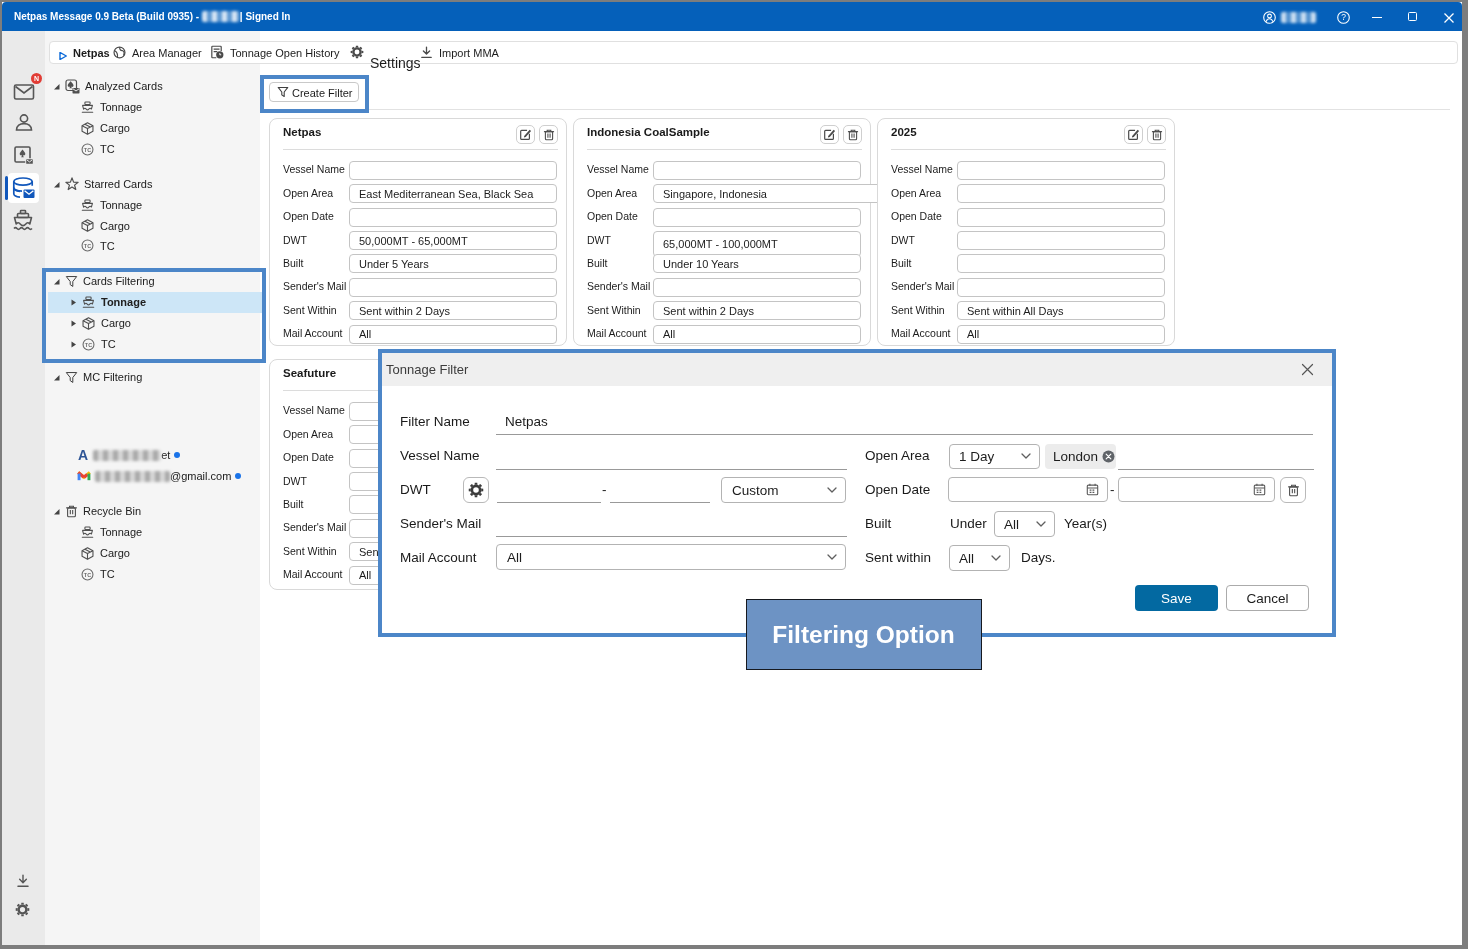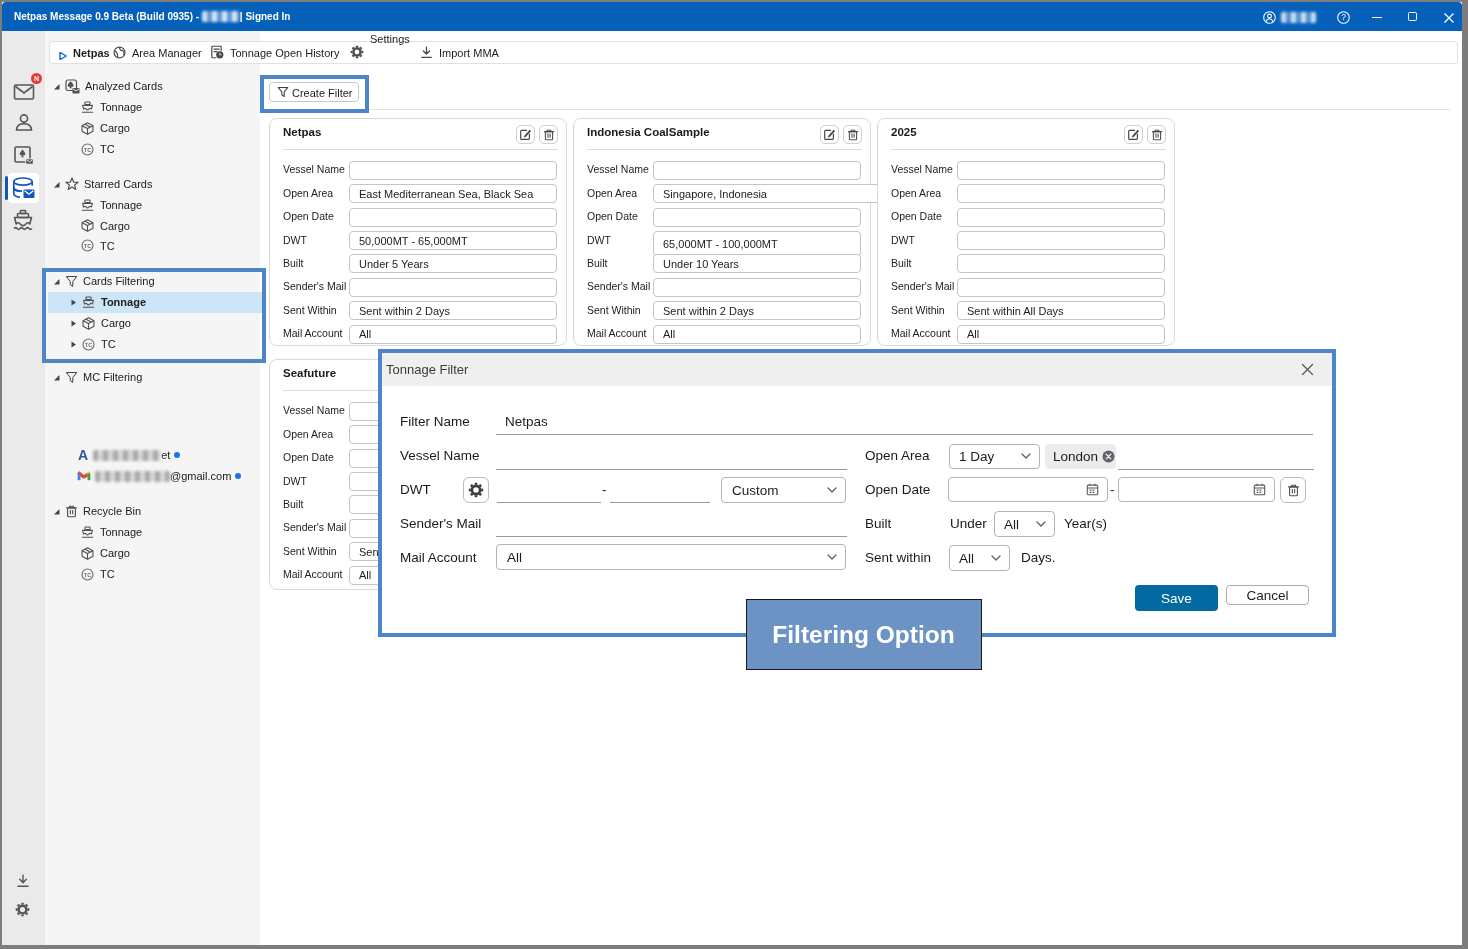--- a/index.html
+++ b/index.html
@@ -327,21 +327,21 @@
         <circle cx="7.0" cy="7.0" r="3.6050000000000004" fill="none" stroke="#4a4a4a" stroke-width="2.310000000000001"></circle>
         <polygon points="11.57,5.68 13.35,5.92 13.35,8.08 11.57,8.32" fill="#4a4a4a"></polygon>
         <polygon points="11.16,9.30 12.25,10.73 10.73,12.25 9.30,11.16" fill="#4a4a4a"></polygon>
         <polygon points="8.32,11.57 8.08,13.35 5.92,13.35 5.68,11.57" fill="#4a4a4a"></polygon>
         <polygon points="4.70,11.16 3.27,12.25 1.75,10.73 2.84,9.30" fill="#4a4a4a"></polygon>
         <polygon points="2.43,8.32 0.65,8.08 0.65,5.92 2.43,5.68" fill="#4a4a4a"></polygon>
         <polygon points="2.84,4.70 1.75,3.27 3.27,1.75 4.70,2.84" fill="#4a4a4a"></polygon>
         <polygon points="5.68,2.43 5.92,0.65 8.08,0.65 8.32,2.43" fill="#4a4a4a"></polygon>
         <polygon points="9.30,2.84 10.73,1.75 12.25,3.27 11.16,4.70" fill="#4a4a4a"></polygon>
       </svg></div>
-<div class="abs" style="left:370px;top:33px;font-size:11px">Settings</div>
+<div class="abs" style="left:370px;top:55px;font-size:14px">Settings</div>
 <div class="abs" style="left:420px;top:46px"><svg width="13" height="13" viewBox="0 0 13 13" style="">
         <path d="M6.5 1.04 V7.8 M3.38 4.94 L6.5 8.06 L9.62 4.94" fill="none" stroke="#4a4a4a" stroke-width="1.3" stroke-linecap="round" stroke-linejoin="round"></path>
 <path d="M1.8200000000000003 11.44 H11.18" stroke="#4a4a4a" stroke-width="1.3" stroke-linecap="round"></path>
       </svg></div>
 <div class="abs" style="left:439px;top:47px;font-size:11px">Import MMA</div>
 <div class="abs" style="left:260px;top:109px;width:1190px;height:1px;background:#e2e2e2"></div>
 <div class="abs" style="left:269px;top:82px;width:90px;height:20px;background:#fff;border:1px solid #c9c9c9;border-radius:4px"></div>
 <div class="abs" style="left:277px;top:86px"><svg width="12" height="12" viewBox="0 0 12 12" style="">
         <path d="M1.2000000000000002 1.44 H10.8 L7.199999999999999 6.0 V10.56 L4.800000000000001 8.879999999999999 V6.0 Z" fill="none" stroke="#3f3f3f" stroke-width="1.1" stroke-linejoin="round"></path>
       </svg></div>
@@ -553,16 +553,16 @@
 <div class="sel" style="left:994px;top:511px;width:61px;height:26px;padding-left:9px">All<span class="cv"><svg width="10" height="6" viewBox="0 0 10 6" style="">
           <path d="M1 1 L5.0 5 L9 1" fill="none" stroke="#5f5f5f" stroke-width="1.3" stroke-linecap="round" stroke-linejoin="round"></path>
         </svg></span></div>
 <div class="dlab" style="left:1064px;top:515.5px">Year(s)</div>
 <div class="dlab" style="left:865px;top:549.5px">Sent within</div>
 <div class="sel" style="left:949px;top:545px;width:61px;height:26px;padding-left:9px">All<span class="cv"><svg width="10" height="6" viewBox="0 0 10 6" style="">
           <path d="M1 1 L5.0 5 L9 1" fill="none" stroke="#5f5f5f" stroke-width="1.3" stroke-linecap="round" stroke-linejoin="round"></path>
         </svg></span></div>
 <div class="dlab" style="left:1021px;top:549.5px">Days.</div>
 <div class="abs flex" style="left:1135px;top:585px;width:83px;height:26px;background:#0369a1;border-radius:4px;color:#fff;font-size:13.5px;justify-content:center">Save</div>
-<div class="abs flex" style="left:1226px;top:585px;width:83px;height:20px;background:#fff;border:1px solid #ababab;border-radius:4px;font-size:13.5px;justify-content:center">Cancel</div>
+<div class="abs flex" style="left:1226px;top:585px;width:83px;height:26px;background:#fff;border:1px solid #ababab;border-radius:4px;font-size:13.5px;justify-content:center">Cancel</div>
 <div class="annlab" style="left:745.5px;top:599px;width:236px;height:71px">Filtering Option</div>
 <div class="abs" style="left:1462px;top:0;width:6px;height:949px;background:#7d7d7d"></div>
 <div class="abs" style="left:0;top:945px;width:1468px;height:4px;background:#7d7d7d"></div>
 </div>
 </body></html>

